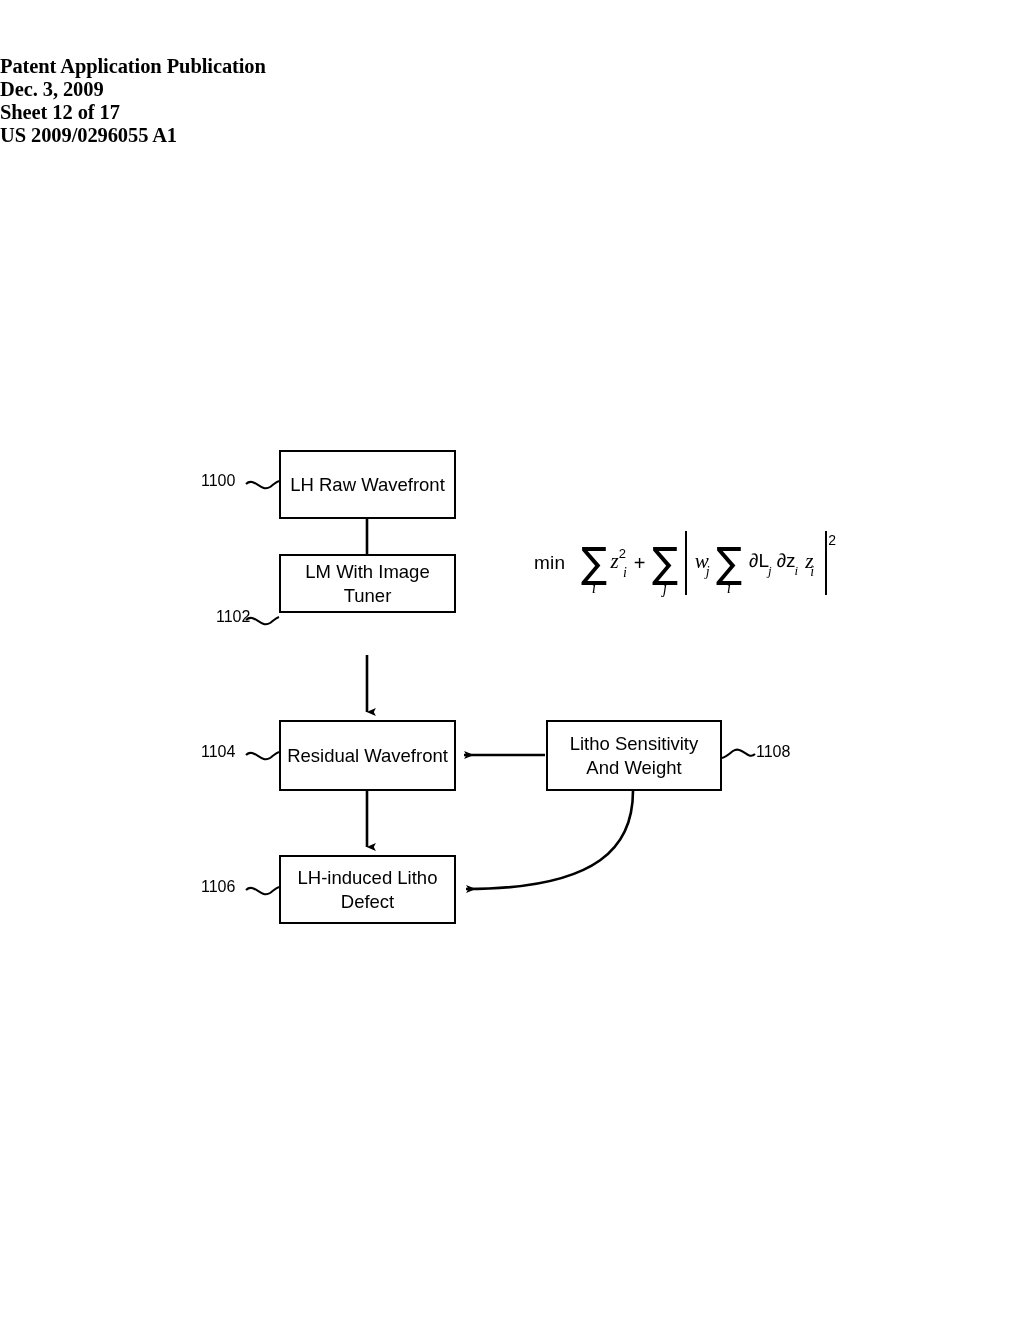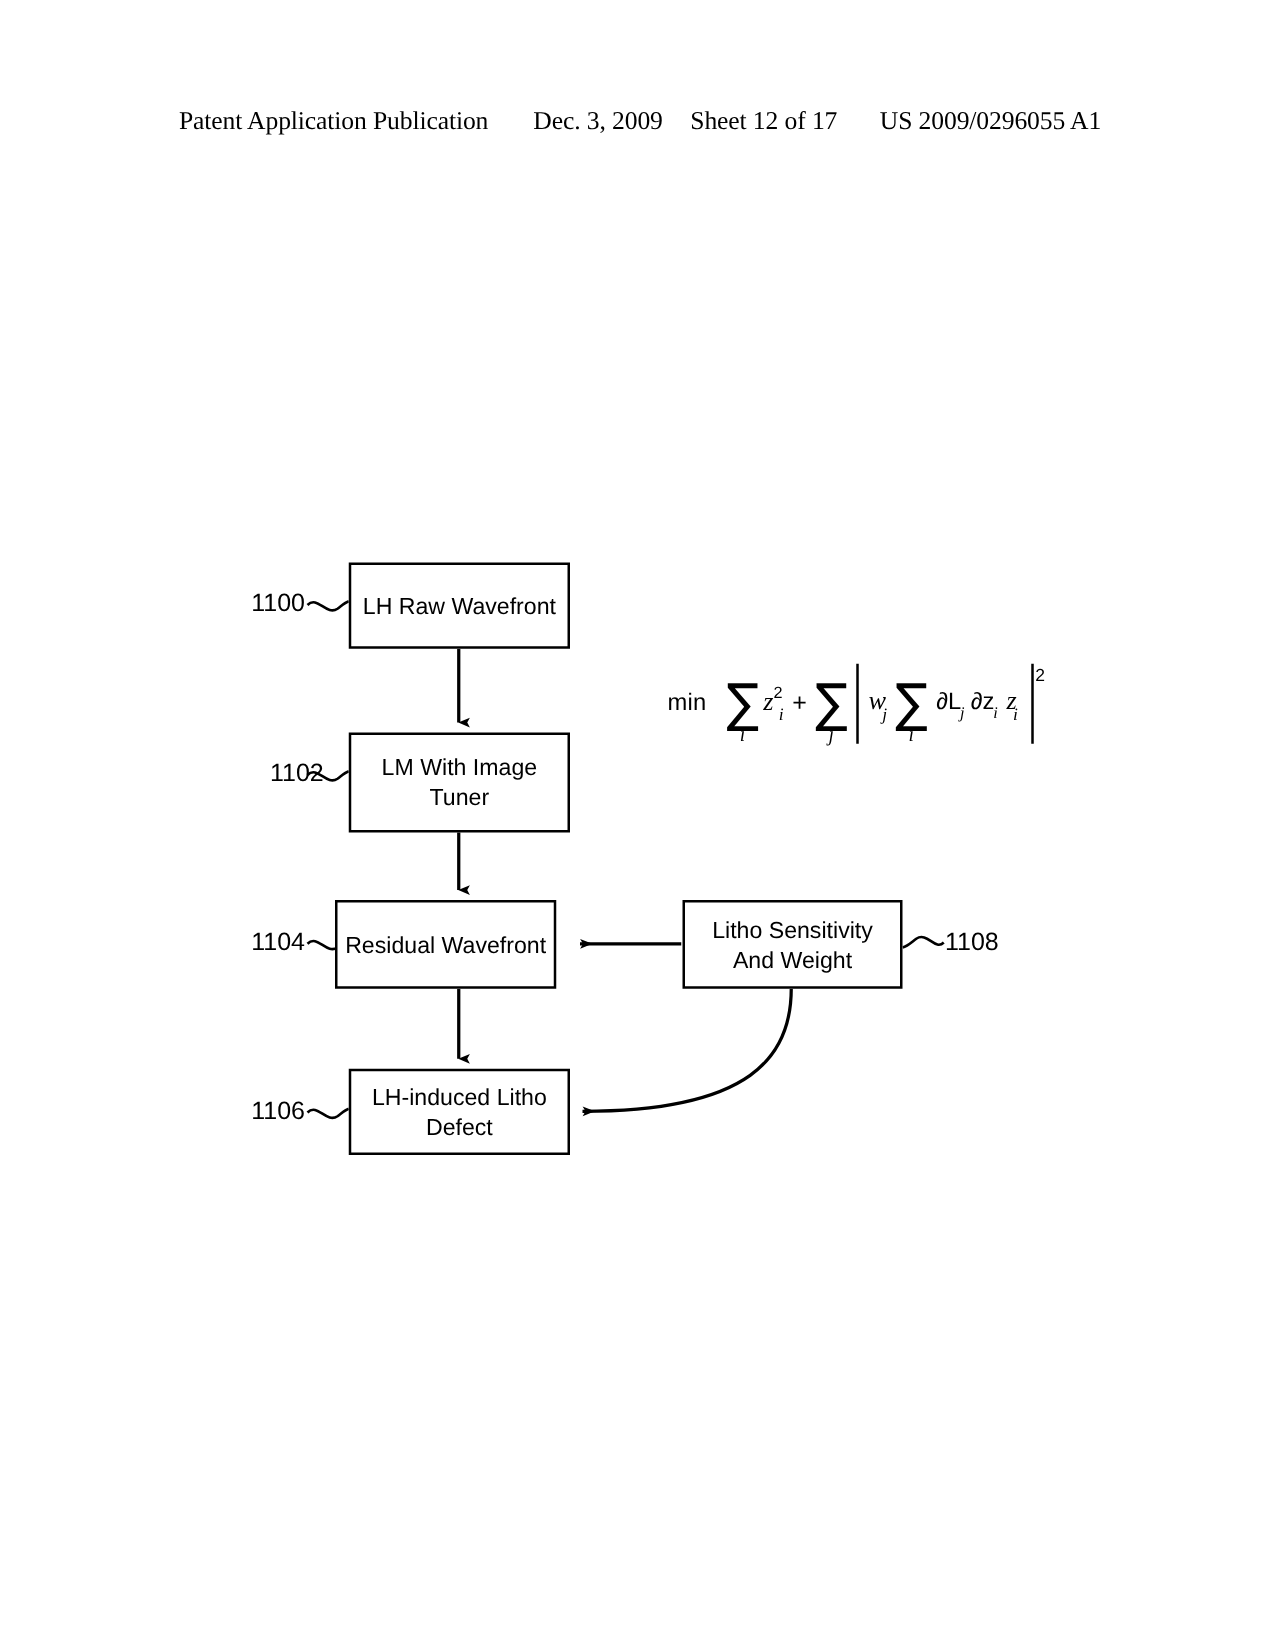--- a/index.html
+++ b/index.html
@@ -21,24 +21,25 @@
   #page-header {
     position: absolute;
     left: 0;
     top: 86px;
     width: 1024px;
     height: 30px;
     display: flex;
     justify-content: center;
     align-items: baseline;
     font-family: "Liberation Serif", serif;
-    font-weight: normal;
+    font-weight: bold;
     font-size: 20.5px;
     letter-spacing: -0.1px;
     white-space: nowrap;
+    flex-direction: column;
   }
   #page-header .hdr-seg { display: inline-block; }
   #page-header .gap-a { width: 36px; }
   #page-header .gap-b { width: 22px; }
   #page-header .gap-c { width: 34px; }
 
   
   #figure-canvas {
     position: absolute;
     left: 0;
@@ -66,30 +67,30 @@
     justify-content: center;
     text-align: center;
     font-family: "Liberation Sans", sans-serif;
     font-size: 18.5px;
     line-height: 1.28;
     color: #000;
   }
   .flow-box .box-label { display: block; padding: 0 6px; }
 
   #box-1100 { left: 279px; top: 450px; width: 177px; height: 69px; }
-  #box-1102 { left: 279px; top: 586px; width: 177px; height: 80px; }
-  #box-1104 { left: 268px; top: 720px; width: 177px; height: 71px; }
+  #box-1102 { left: 279px; top: 554px; width: 177px; height: 59px; }
+  #box-1104 { left: 279px; top: 720px; width: 177px; height: 71px; }
   #box-1106 { left: 279px; top: 855px; width: 177px; height: 69px; }
   #box-1108 { left: 546px; top: 720px; width: 176px; height: 71px; }
 
   
   .ref-num {
     position: absolute;
     font-family: "Liberation Sans", sans-serif;
-    font-size: 20px;
+    font-size: 16px;
     color: #000;
     white-space: nowrap;
   }
   #ref-1100 { left: 201px; top: 472px; }
   #ref-1102 { left: 216px; top: 608px; }
   #ref-1104 { left: 201px; top: 743px; }
   #ref-1106 { left: 201px; top: 878px; }
   #ref-1108 { left: 756px; top: 743px; }
 
   

